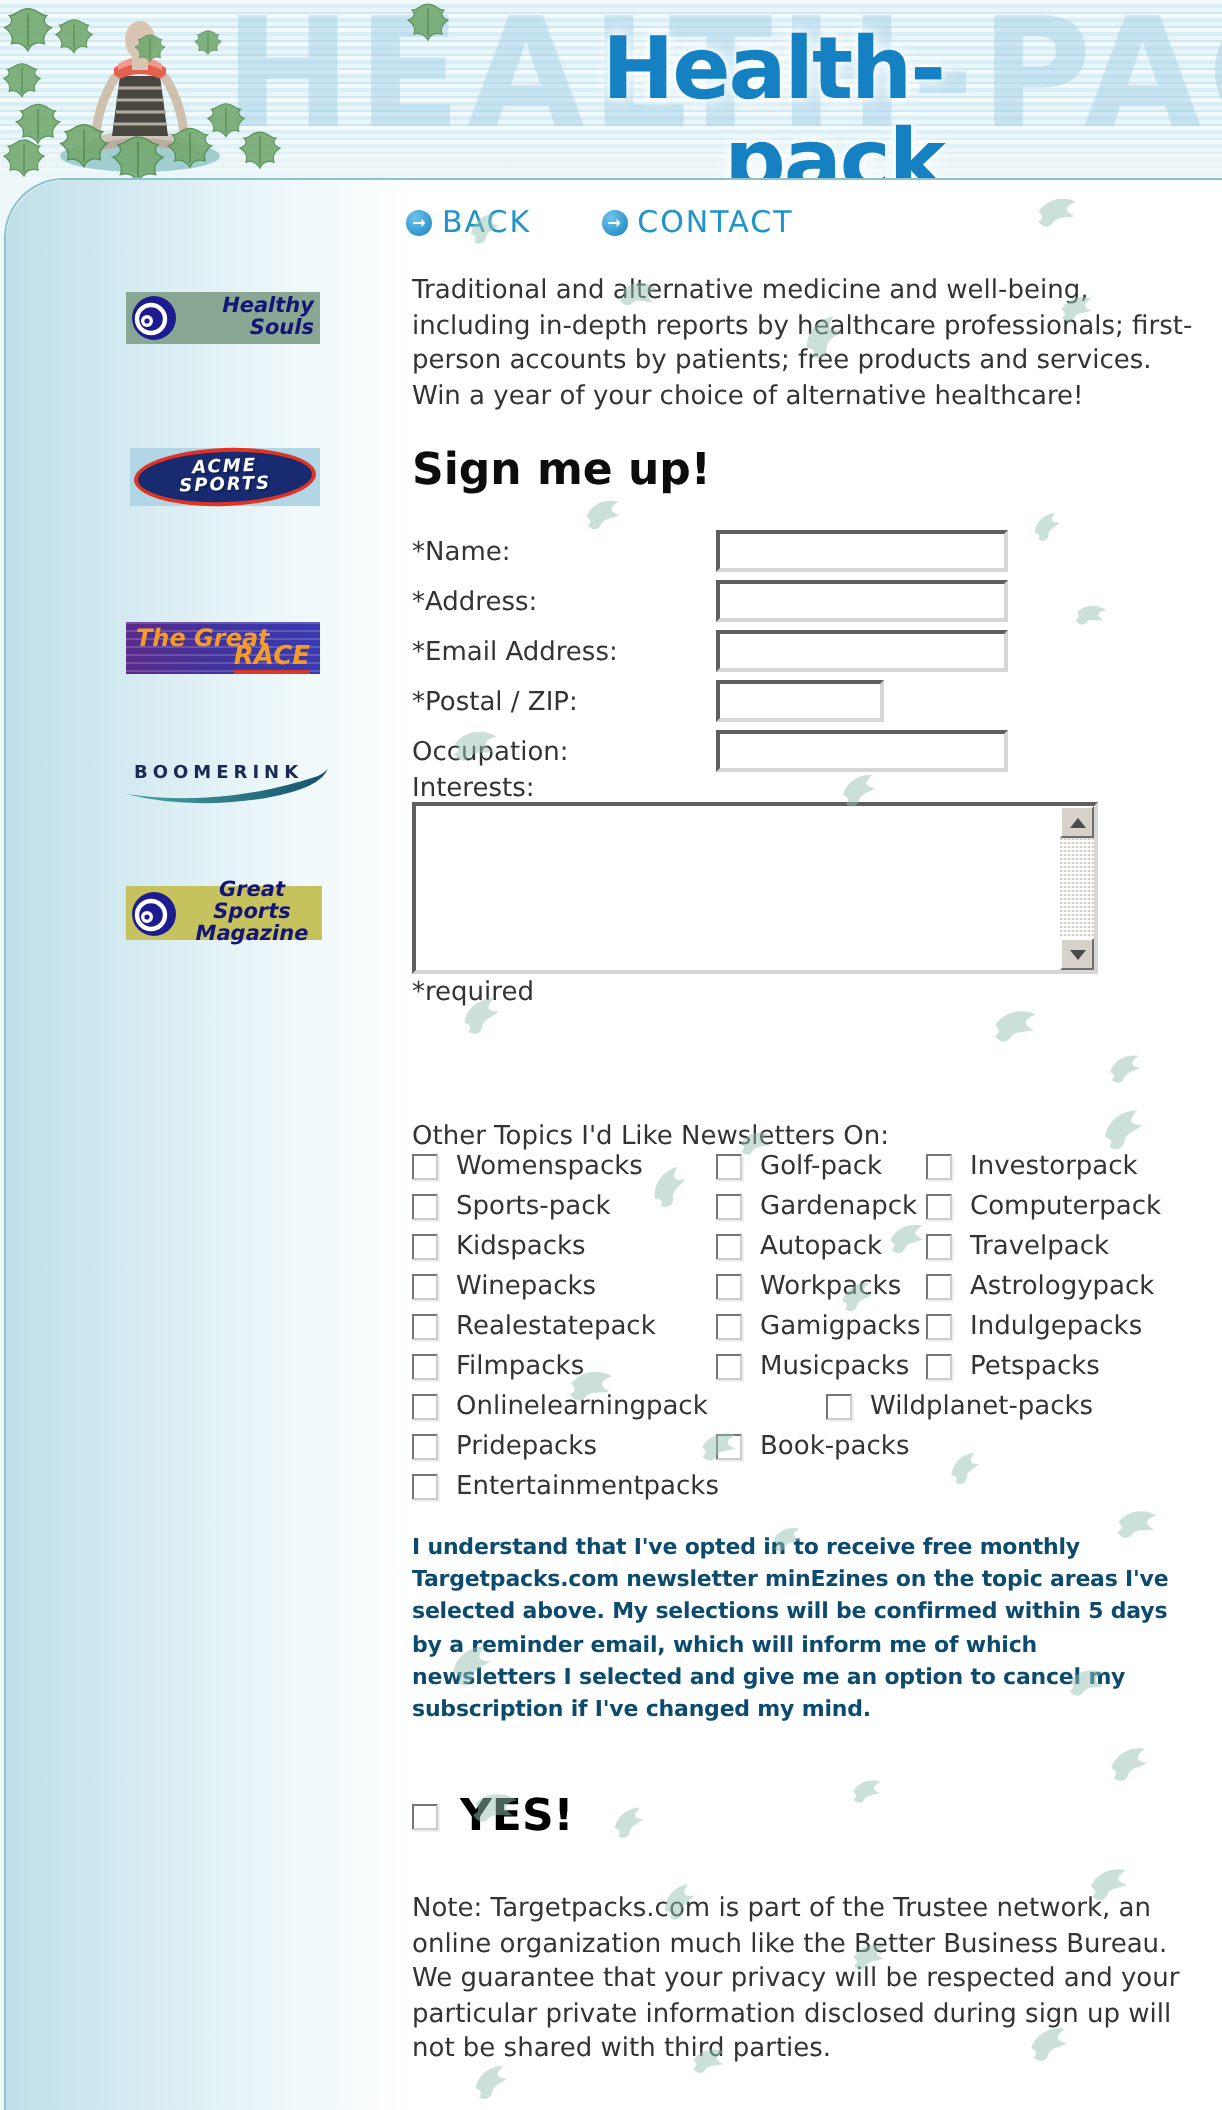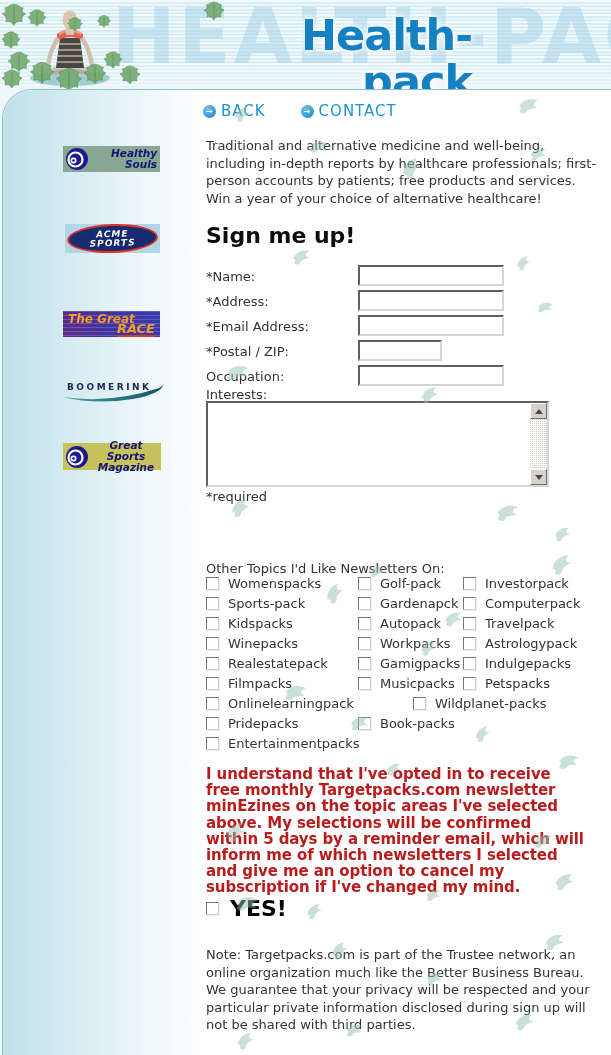--- a/index.html
+++ b/index.html
@@ -114,21 +114,21 @@
   .t-c1{width:152px;} .t-c2{width:105px;} .t-c3{width:143px;}
   .cell{display:flex;align-items:center;gap:9px;}
   .cb{
     width:11px;height:11px;background:#fff;flex:0 0 11px;cursor:pointer;
     border-style:solid;border-width:1px;border-color:#767676 #cccccc #cccccc #767676;
     box-shadow:1px 1px 0 #eeeeee;
   }
   .t-label{font-size:13px;color:#333;white-space:nowrap;}
   .wild-offset{margin-left:55px;}
   
-  .optin{position:absolute;left:0;top:676px;width:382px;font-size:15px;font-weight:bold;color:#b91c1c;line-height:16.2px;letter-spacing:-0.1px;}
+  .optin{position:absolute;left:0;top:676px;width:382px;font-size:11px;font-weight:bold;color:#0c4a6e;line-height:16.2px;letter-spacing:-0.1px;}
   .yes-row{position:absolute;left:0;top:806px;display:flex;align-items:center;gap:11px;}
   .yes-label{font-size:22px;font-weight:bold;color:#000;text-align:center;}
   .note{position:absolute;left:0;top:856px;width:398px;font-size:13px;color:#333;line-height:17.5px;}
   
   .bird{position:absolute;pointer-events:none;}
 </style>
 </head>
 <body>
 
 <svg width="0" height="0" style="position:absolute">

